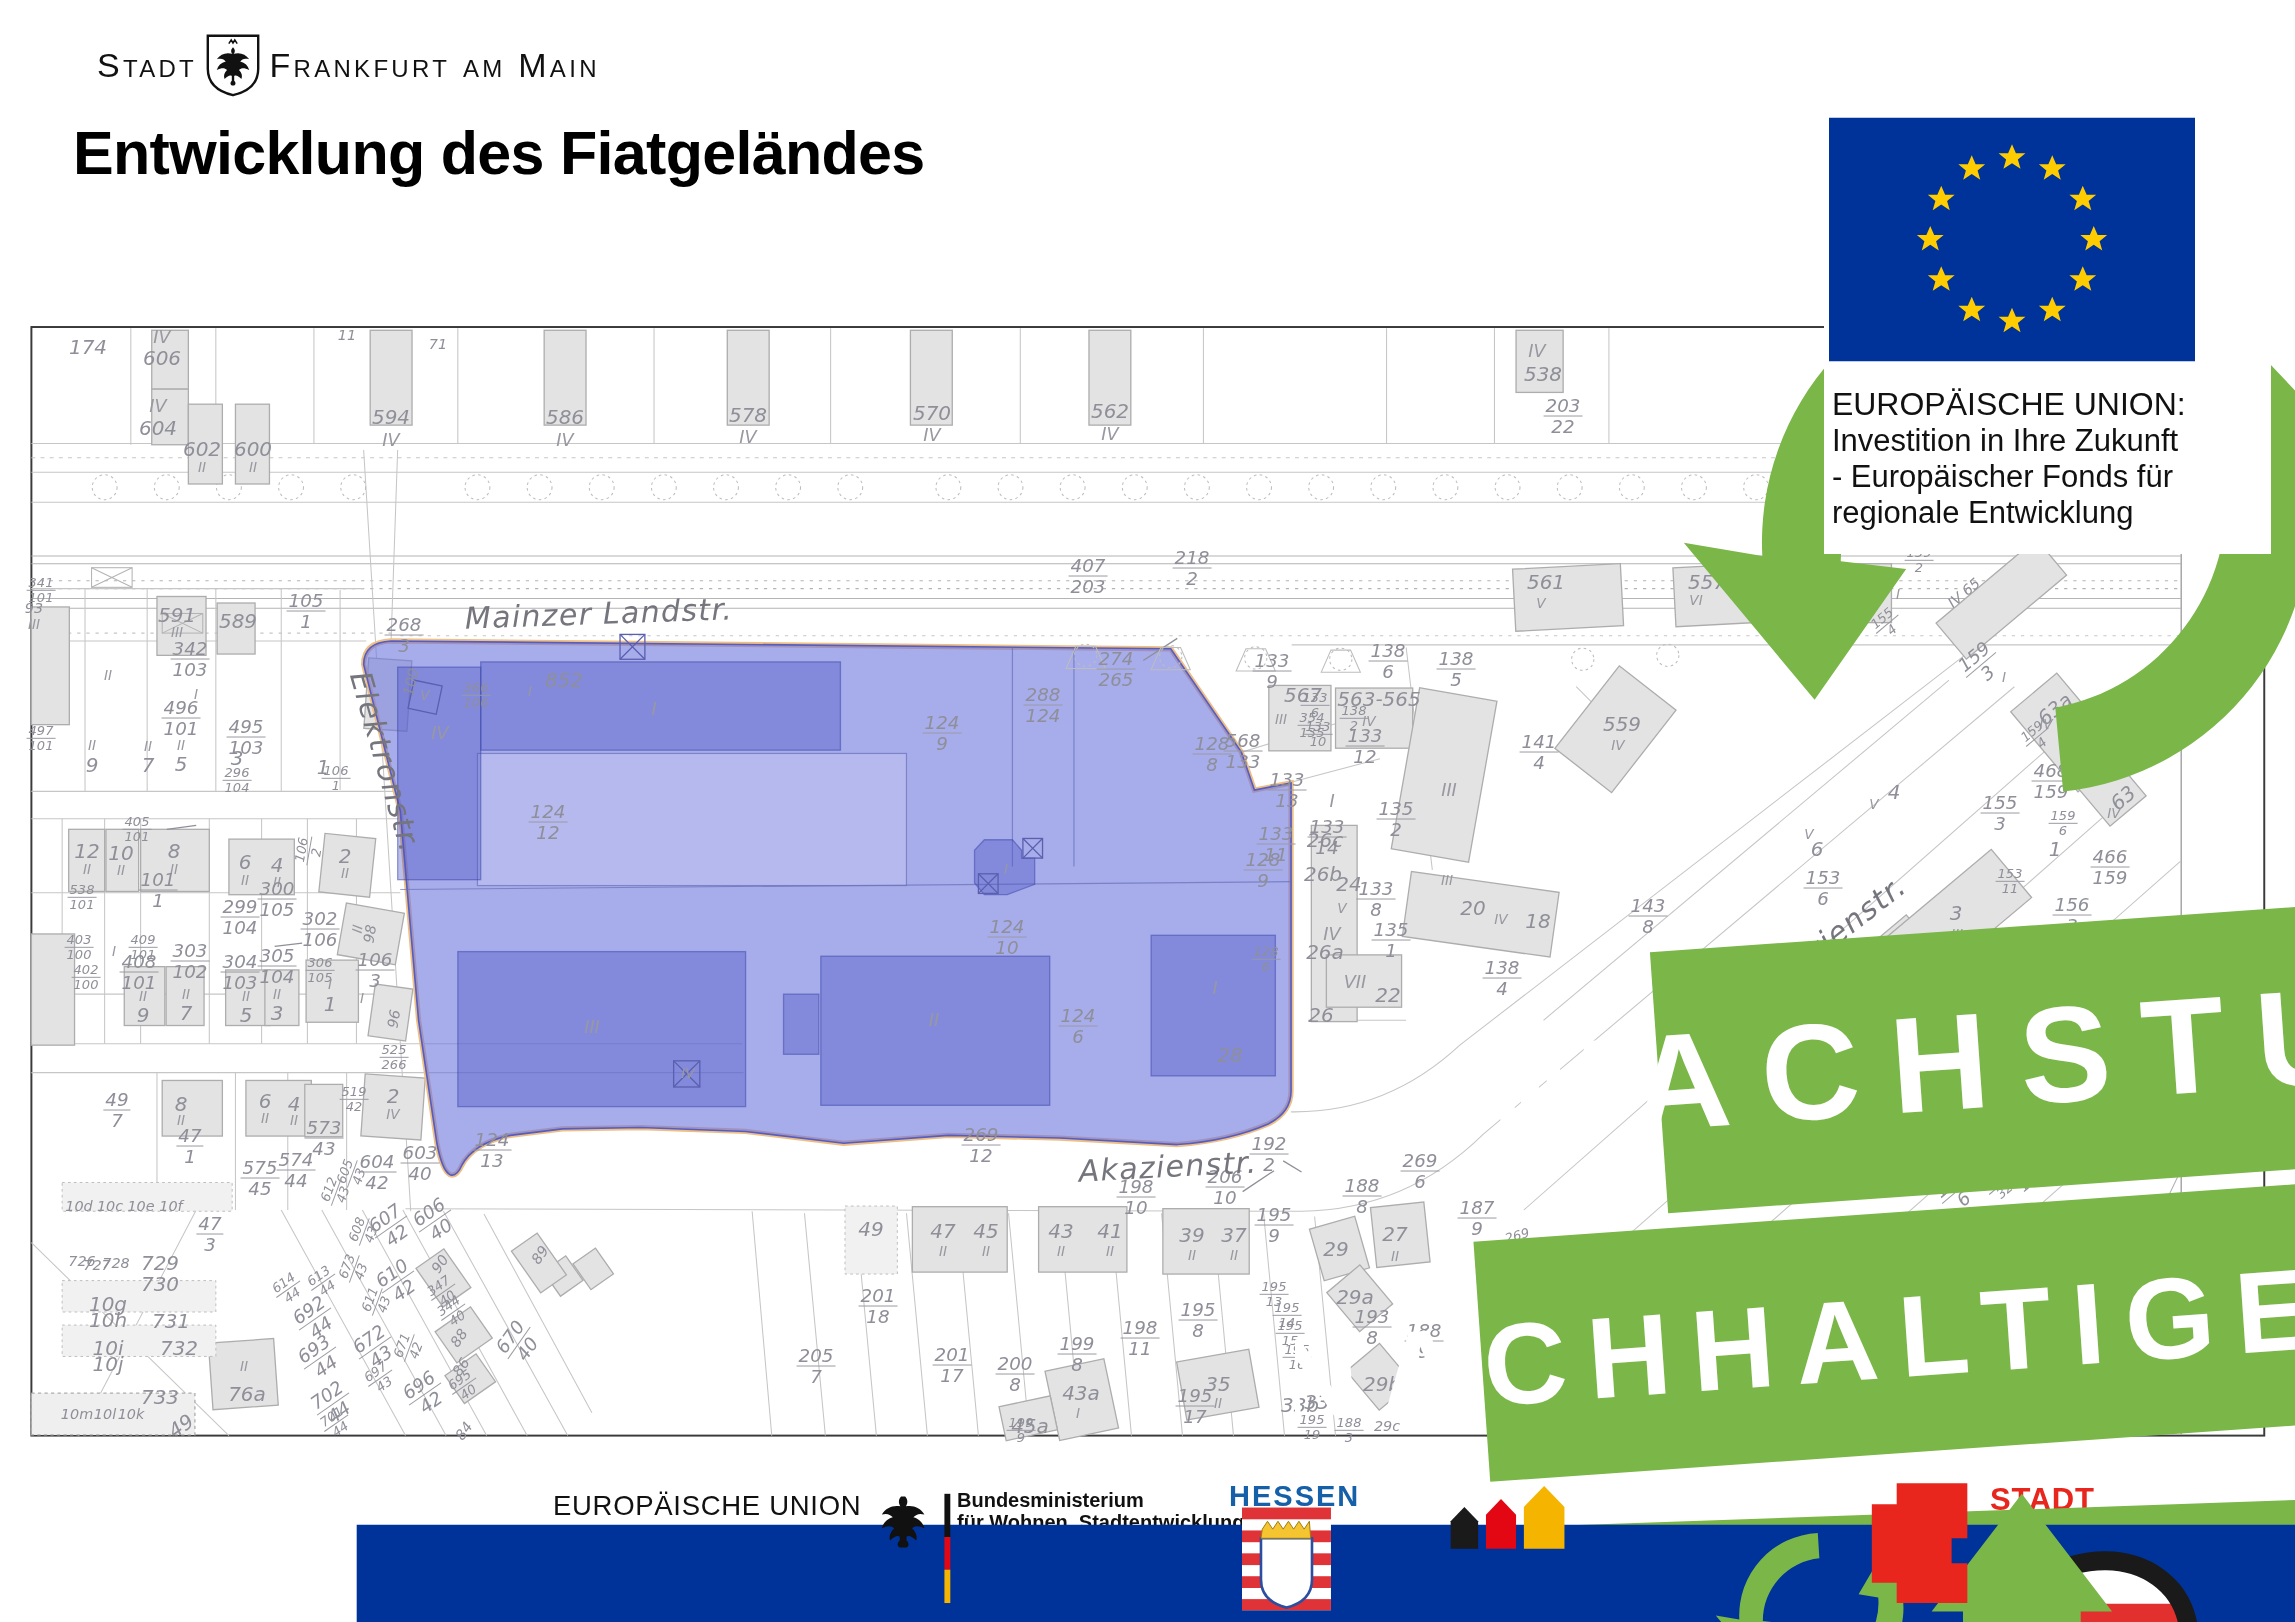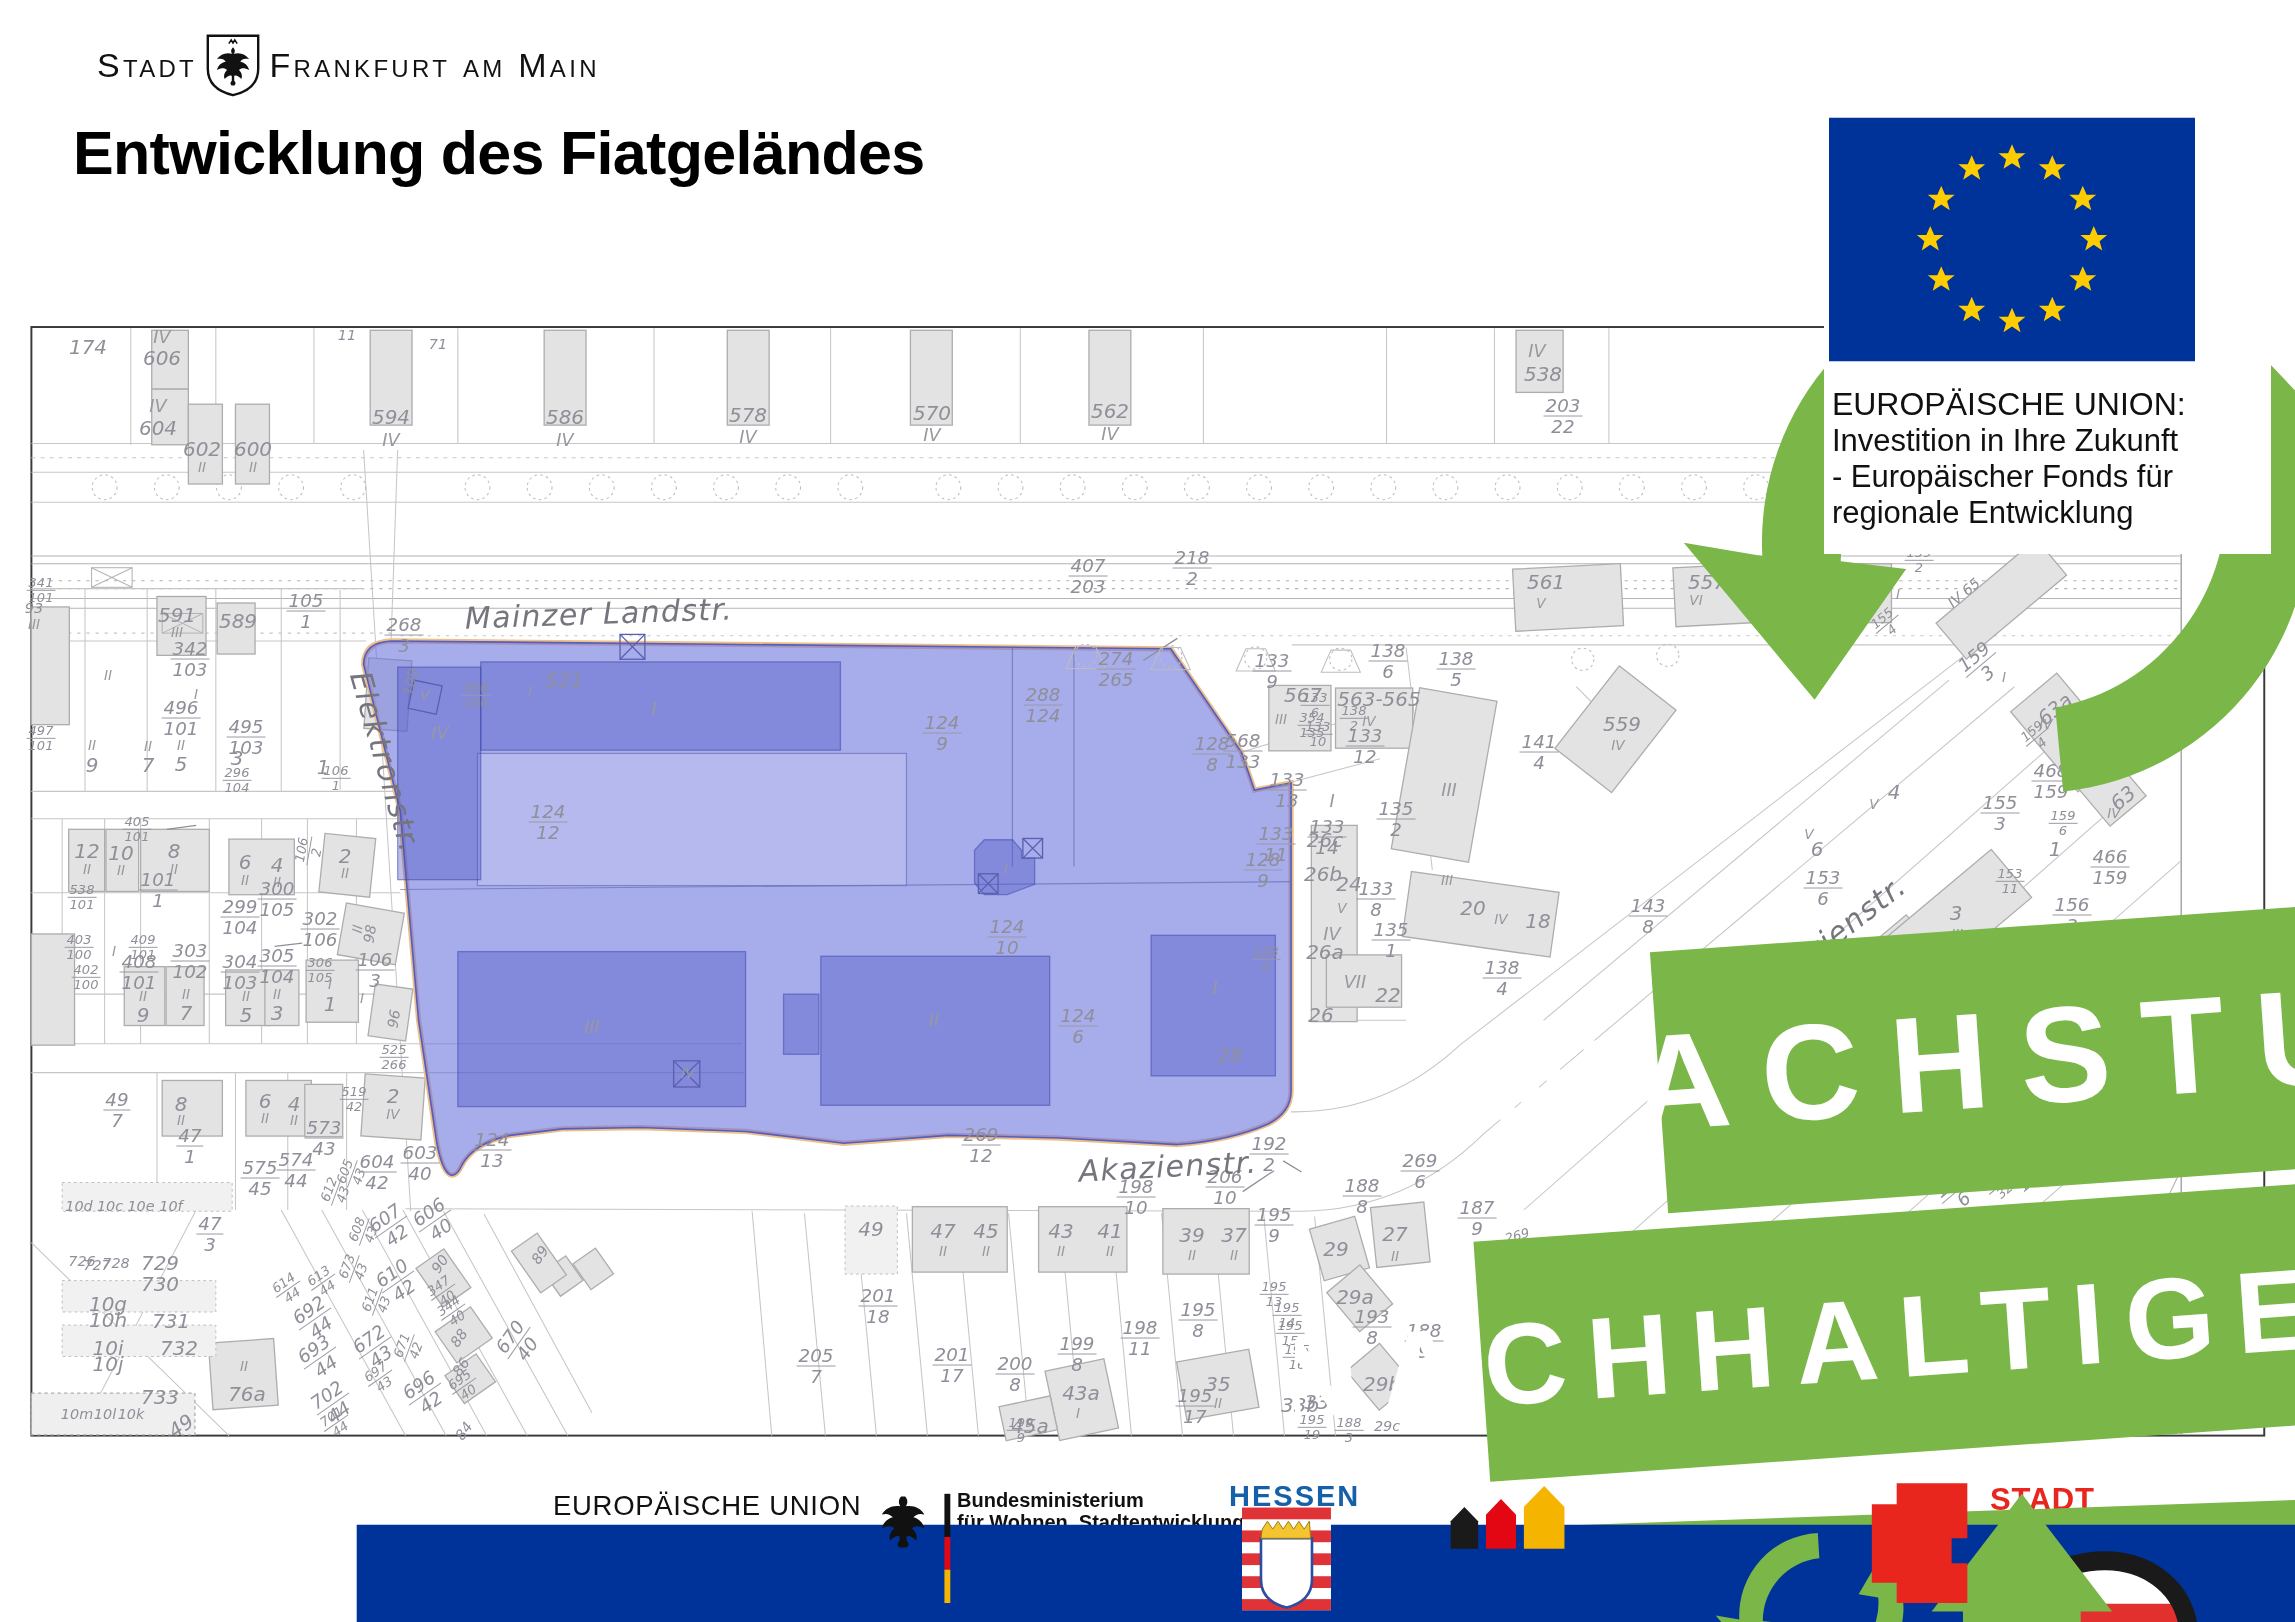--- a/index.html
+++ b/index.html
@@ -359,21 +359,21 @@
       <div class="ml f frac" style="left: 1192px; top: 568px; transform: translate(-50%, -50%);">
         <span class="num">218</span>
         <span class="den">2</span>
       </div>
       <div class="ml f frac" style="left: 1563px; top: 416px; transform: translate(-50%, -50%);">
         <span class="num">203</span>
         <span class="den">22</span>
       </div>
       <div class="ml r" style="left: 1537px; top: 352px; transform: translate(-50%, -50%);">IV</div>
       <div class="ml n" style="left: 1543px; top: 374px; transform: translate(-50%, -50%);">538</div>
-      <div class="ml n" style="left: 564px; top: 680px; transform: translate(-50%, -50%);">521</div>
+      <div class="ml n" style="left: 564px; top: 680px; transform: translate(-50%, -50%);">852</div>
       <div class="ml r" style="left: 654px; top: 710px; transform: translate(-50%, -50%);">I</div>
       <div class="ml rs" style="left: 530px; top: 692px; transform: translate(-50%, -50%);">I</div>
       <div class="ml rs" style="left: 425px; top: 696px; transform: translate(-50%, -50%);">V</div>
       <div class="ml r" style="left: 440px; top: 734px; transform: translate(-50%, -50%);">IV</div>
       <div class="ml f frac" style="left: 548px; top: 822px; transform: translate(-50%, -50%);">
         <span class="num">124</span>
         <span class="den">12</span>
       </div>
       <div class="ml f frac" style="left: 942px; top: 733px; transform: translate(-50%, -50%);">
         <span class="num">124</span>

